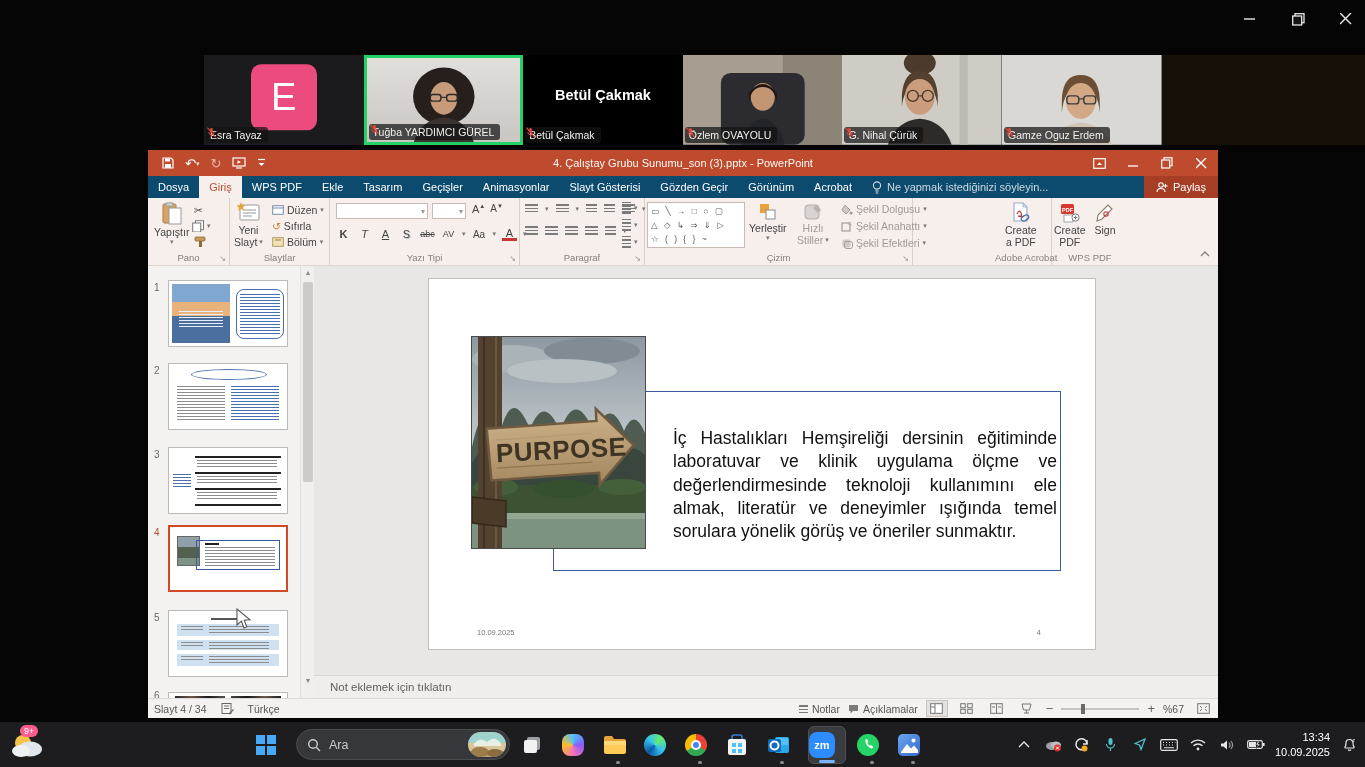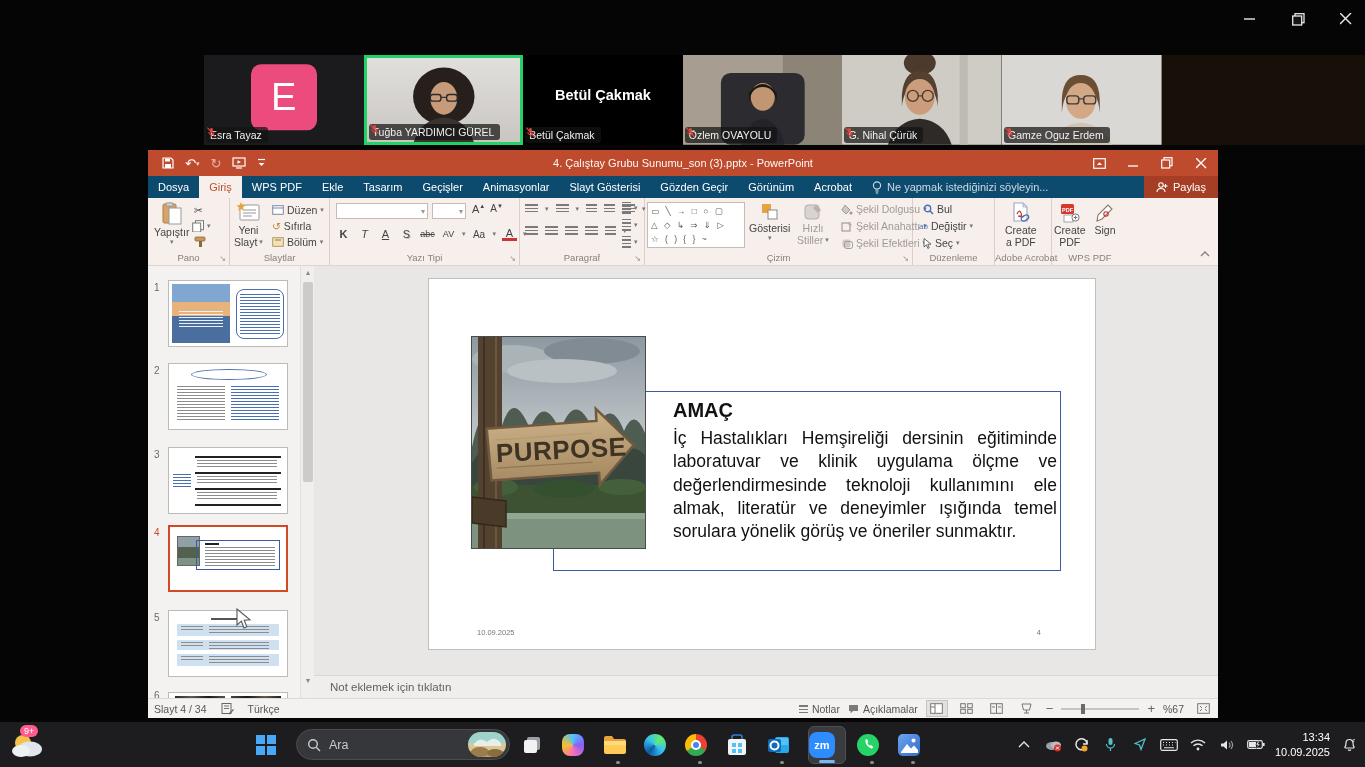--- a/index.html
+++ b/index.html
@@ -491,21 +491,21 @@
         <div class="launcher">↘</div>
       </div>
 
       <div class="rgroup" style="left:497px;width:268px">
         <div class="shapegal">▭ ╲ → □ ○ ▢<br>△ ◇ ↳ ⇒ ⇓ ▷<br>☆ ( ) { } ~</div>
         <div class="bigbtn" style="left:104px">
           <svg width="20" height="20" viewBox="0 0 20 20">
               <rect x="2" y="2" width="9" height="9" fill="#E8A33D"></rect>
               <rect x="8" y="8" width="9" height="9" fill="#fff" stroke="#8a8a8a"></rect>
             </svg>
-          <span>Gösterisi</span>
+          <span>Yerleştir</span>
           <span class="dd">▾</span>
         </div>
         <div class="bigbtn gray" style="left:152px">
           <svg width="20" height="20" viewBox="0 0 20 20">
               <rect x="2" y="3" width="14" height="14" rx="3" fill="#d8d3d0" stroke="#b5aeaa"></rect>
               <path d="M13 3 L18 8 L15 11 L10 6 Z" fill="#b9b2ae"></path>
             </svg>
           <span class="gray">Hızlı</span>
           <span class="gray" style="display:flex;gap:2px;align-items:center">
               <span>Stiller</span>
@@ -533,42 +533,20 @@
               <rect x="1.5" y="1.5" width="8" height="8" rx="2" fill="#cfc9c5"></rect>
               <rect x="3.5" y="3.5" width="8" height="7" rx="2" fill="none" stroke="#a39b96"></rect>
             </svg>
             <span class="gray">Şekil Efektleri</span>
             <span class="dd">▾</span>
           </div>
         <div class="glabel">Çizim</div>
         <div class="launcher">↘</div>
       </div>
 
-      <div class="rgroup" style="left:765px;width:82px">
-        <div class="smallrow" style="left:10px;top:5px">
-            <svg width="11" height="11" viewBox="0 0 11 11">
-              <circle cx="4.5" cy="4.5" r="3.2" fill="none" stroke="#4a72b8" stroke-width="1.4"></circle>
-              <line x1="7" y1="7" x2="10" y2="10" stroke="#4a72b8" stroke-width="1.6"></line>
-            </svg>
-            <span>Bul</span>
-          </div>
-        <div class="smallrow" style="left:6px;top:22px">
-            <span style="font-size:8px;color:#4a72b8">ab<br></span>
-            <span>Değiştir</span>
-            <span class="dd">▾</span>
-          </div>
-        <div class="smallrow" style="left:10px;top:39px">
-            <svg width="9" height="11" viewBox="0 0 9 11">
-              <path d="M1 0.5 L1 9 L3.4 6.8 L4.8 10.4 L6.2 9.8 L4.8 6.3 L8 6.1 Z" fill="#fff" stroke="#555" stroke-width="0.9"></path>
-            </svg>
-            <span>Seç</span>
-            <span class="dd">▾</span>
-          </div>
-        <div class="glabel">Düzenleme</div>
-      </div>
 
       <div class="rgroup" style="left:847px;width:57px">
         <div class="bigbtn" style="left:10px">
           <svg width="22" height="22" viewBox="0 0 22 22">
               <path d="M4 1 h9 l4 4 v14 h-13 Z" fill="#fff" stroke="#9aa7c8" stroke-width="1.1"></path>
               <path d="M13 1 l4 4 h-4 Z" fill="#dce3f0" stroke="#9aa7c8" stroke-width="0.8"></path>
               <path d="M7 12 q2-5 4-1 q2 4-3 3 q5 2 6 0" fill="none" stroke="#C03030" stroke-width="1.2"></path>
               <ellipse cx="15" cy="16" rx="4" ry="2.4" fill="none" stroke="#4a72b8" stroke-width="1.3" transform="rotate(-30 15 16)"></ellipse>
             </svg>
           <span>Create</span>
@@ -702,21 +680,20 @@
               <line x1="24" y1="0" x2="24" y2="211" stroke="#6a573e" stroke-width="2"></line>
               <g transform="rotate(-3 85 115)">
                 <path d="M16 88 L126 86 L126 74 L162 112 L126 150 L126 138 L18 140 Z" fill="url(#wood)" stroke="#6f5a40" stroke-width="2.5"></path>
                 <line x1="24" y1="100" x2="120" y2="98" stroke="#b49a72" stroke-width="1.2"></line>
                 <line x1="24" y1="128" x2="120" y2="127" stroke="#8f7752" stroke-width="1.2"></line>
                 <text x="24" y="122" font-size="26" font-weight="bold" fill="#3f3424" font-family="Liberation Sans,sans-serif" letter-spacing="0.5">PURPOSE</text>
               </g>
               <path d="M0 160 L34 164 L34 190 L0 186 Z" fill="#4a3a28" stroke="#33281b" stroke-width="1.5"></path>
             </svg>
           </div>
-          <div id="amac-head">AMAÇ</div>
           <div id="amac-body">İç Hastalıkları Hemşireliği dersinin eğitiminde laboratuvar ve klinik uygulama ölçme ve değerlendirmesinde teknoloji kullanımını ele almak, literatür ve deneyimler ışığında temel sorulara yönelik görüş ve öneriler sunmaktır.</div>
           <div id="slide-date">10.09.2025</div>
           <div id="slide-num">4</div>
         </div>
 
       </div>
 
       <div id="notes-bar">
         <span>Not eklemek için tıklatın</span>
       </div>

